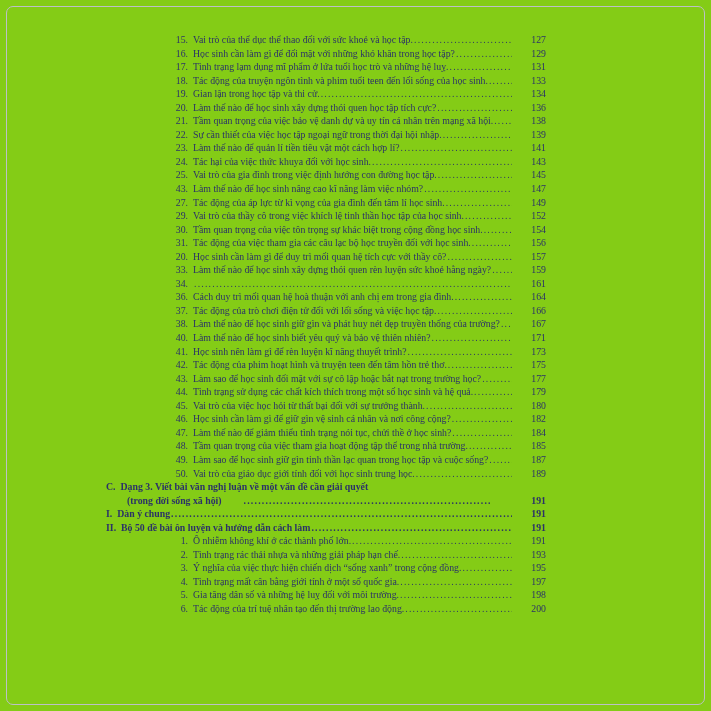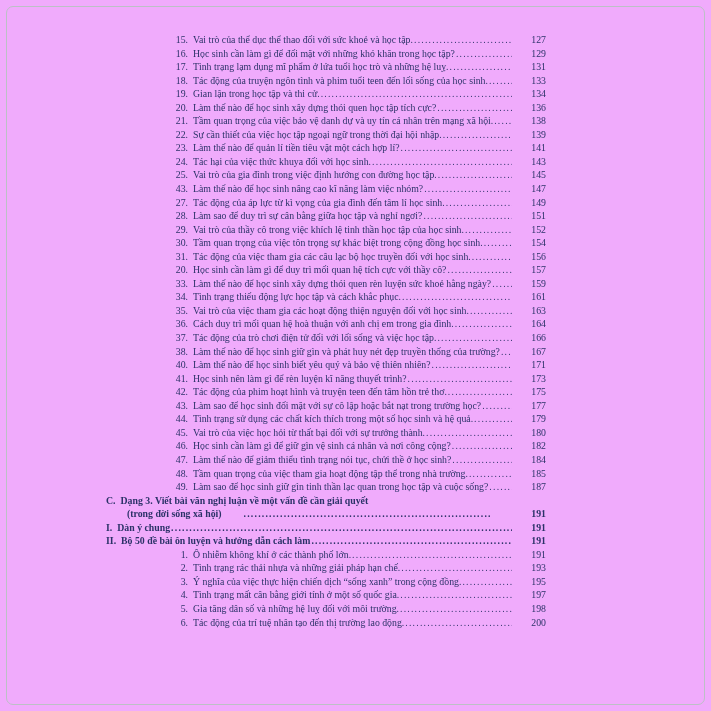--- a/index.html
+++ b/index.html
@@ -2,21 +2,21 @@
 <html><head>
 <meta charset="utf-8">
 <style>
   * { margin:0; padding:0; box-sizing:border-box; }
   html,body { width:711px; height:711px; background:#ffffff; }
   body { font-family:"Liberation Serif","DejaVu Serif",serif; }
 
   .sheet {
     position:relative;
     width:711px; height:711px;
-    background:#f0abfc;
+    background:#84cc16;
     overflow:hidden;
   }
   .page-edge {
     position:absolute; inset:6px;
     border:1px solid #bcc0c6;
     border-radius:7px;
     pointer-events:none;
   }
 
   .toc {
@@ -145,26 +145,20 @@
         <span class="dots"></span>
         <span class="pg">147</span>
       </div>
       <div class="row item">
         <span class="num">27.</span>
         <span class="title">Tác động của áp lực từ kì vọng của gia đình đến tâm lí học sinh.</span>
         <span class="dots"></span>
         <span class="pg">149</span>
       </div>
       <div class="row item">
-        <span class="num">28.</span>
-        <span class="title">Làm sao để duy trì sự cân bằng giữa học tập và nghỉ ngơi?</span>
-        <span class="dots"></span>
-        <span class="pg">151</span>
-      </div>
-      <div class="row item">
         <span class="num">29.</span>
         <span class="title">Vai trò của thầy cô trong việc khích lệ tinh thần học tập của học sinh.</span>
         <span class="dots"></span>
         <span class="pg">152</span>
       </div>
       <div class="row item">
         <span class="num">30.</span>
         <span class="title">Tầm quan trọng của việc tôn trọng sự khác biệt trong cộng đồng học sinh.</span>
         <span class="dots"></span>
         <span class="pg">154</span>
@@ -182,29 +176,22 @@
         <span class="pg">157</span>
       </div>
       <div class="row item">
         <span class="num">33.</span>
         <span class="title">Làm thế nào để học sinh xây dựng thói quen rèn luyện sức khoẻ hằng ngày?</span>
         <span class="dots"></span>
         <span class="pg">159</span>
       </div>
       <div class="row item">
         <span class="num">34.</span>
-        <span class="title">Tình trạng thiếu động lực học tập và cách khắc phục.</span>
         <span class="dots"></span>
         <span class="pg">161</span>
-      </div>
-      <div class="row item">
-        <span class="num">35.</span>
-        <span class="title">Vai trò của việc tham gia các hoạt động thiện nguyện đối với học sinh.</span>
-        <span class="dots"></span>
-        <span class="pg">163</span>
       </div>
       <div class="row item">
         <span class="num">36.</span>
         <span class="title">Cách duy trì mối quan hệ hoà thuận với anh chị em trong gia đình.</span>
         <span class="dots"></span>
         <span class="pg">164</span>
       </div>
       <div class="row item">
         <span class="num">37.</span>
         <span class="title">Tác động của trò chơi điện tử đối với lối sống và việc học tập.</span>
@@ -269,20 +256,26 @@
         <span class="num">48.</span>
         <span class="title">Tầm quan trọng của việc tham gia hoạt động tập thể trong nhà trường.</span>
         <span class="dots"></span>
         <span class="pg">185</span>
       </div>
       <div class="row item">
         <span class="num">49.</span>
         <span class="title">Làm sao để học sinh giữ gìn tinh thần lạc quan trong học tập và cuộc sống?</span>
         <span class="dots"></span>
         <span class="pg">187</span>
+      </div>
+      <div class="row item">
+        <span class="num">50.</span>
+        <span class="title">Vai trò của giáo dục giới tính đối với học sinh trung học.</span>
+        <span class="dots"></span>
+        <span class="pg">189</span>
       </div>
       <div class="row section">
         <span class="num">C.</span>
         <span class="title">Dạng 3. Viết bài văn nghị luận về một vấn đề cần giải quyết</span>
       </div>
       <div class="row section-cont">
         <span class="title">(trong đời sống xã hội)</span>
         <span class="dots"></span>
         <span class="pg">191</span>
       </div>

